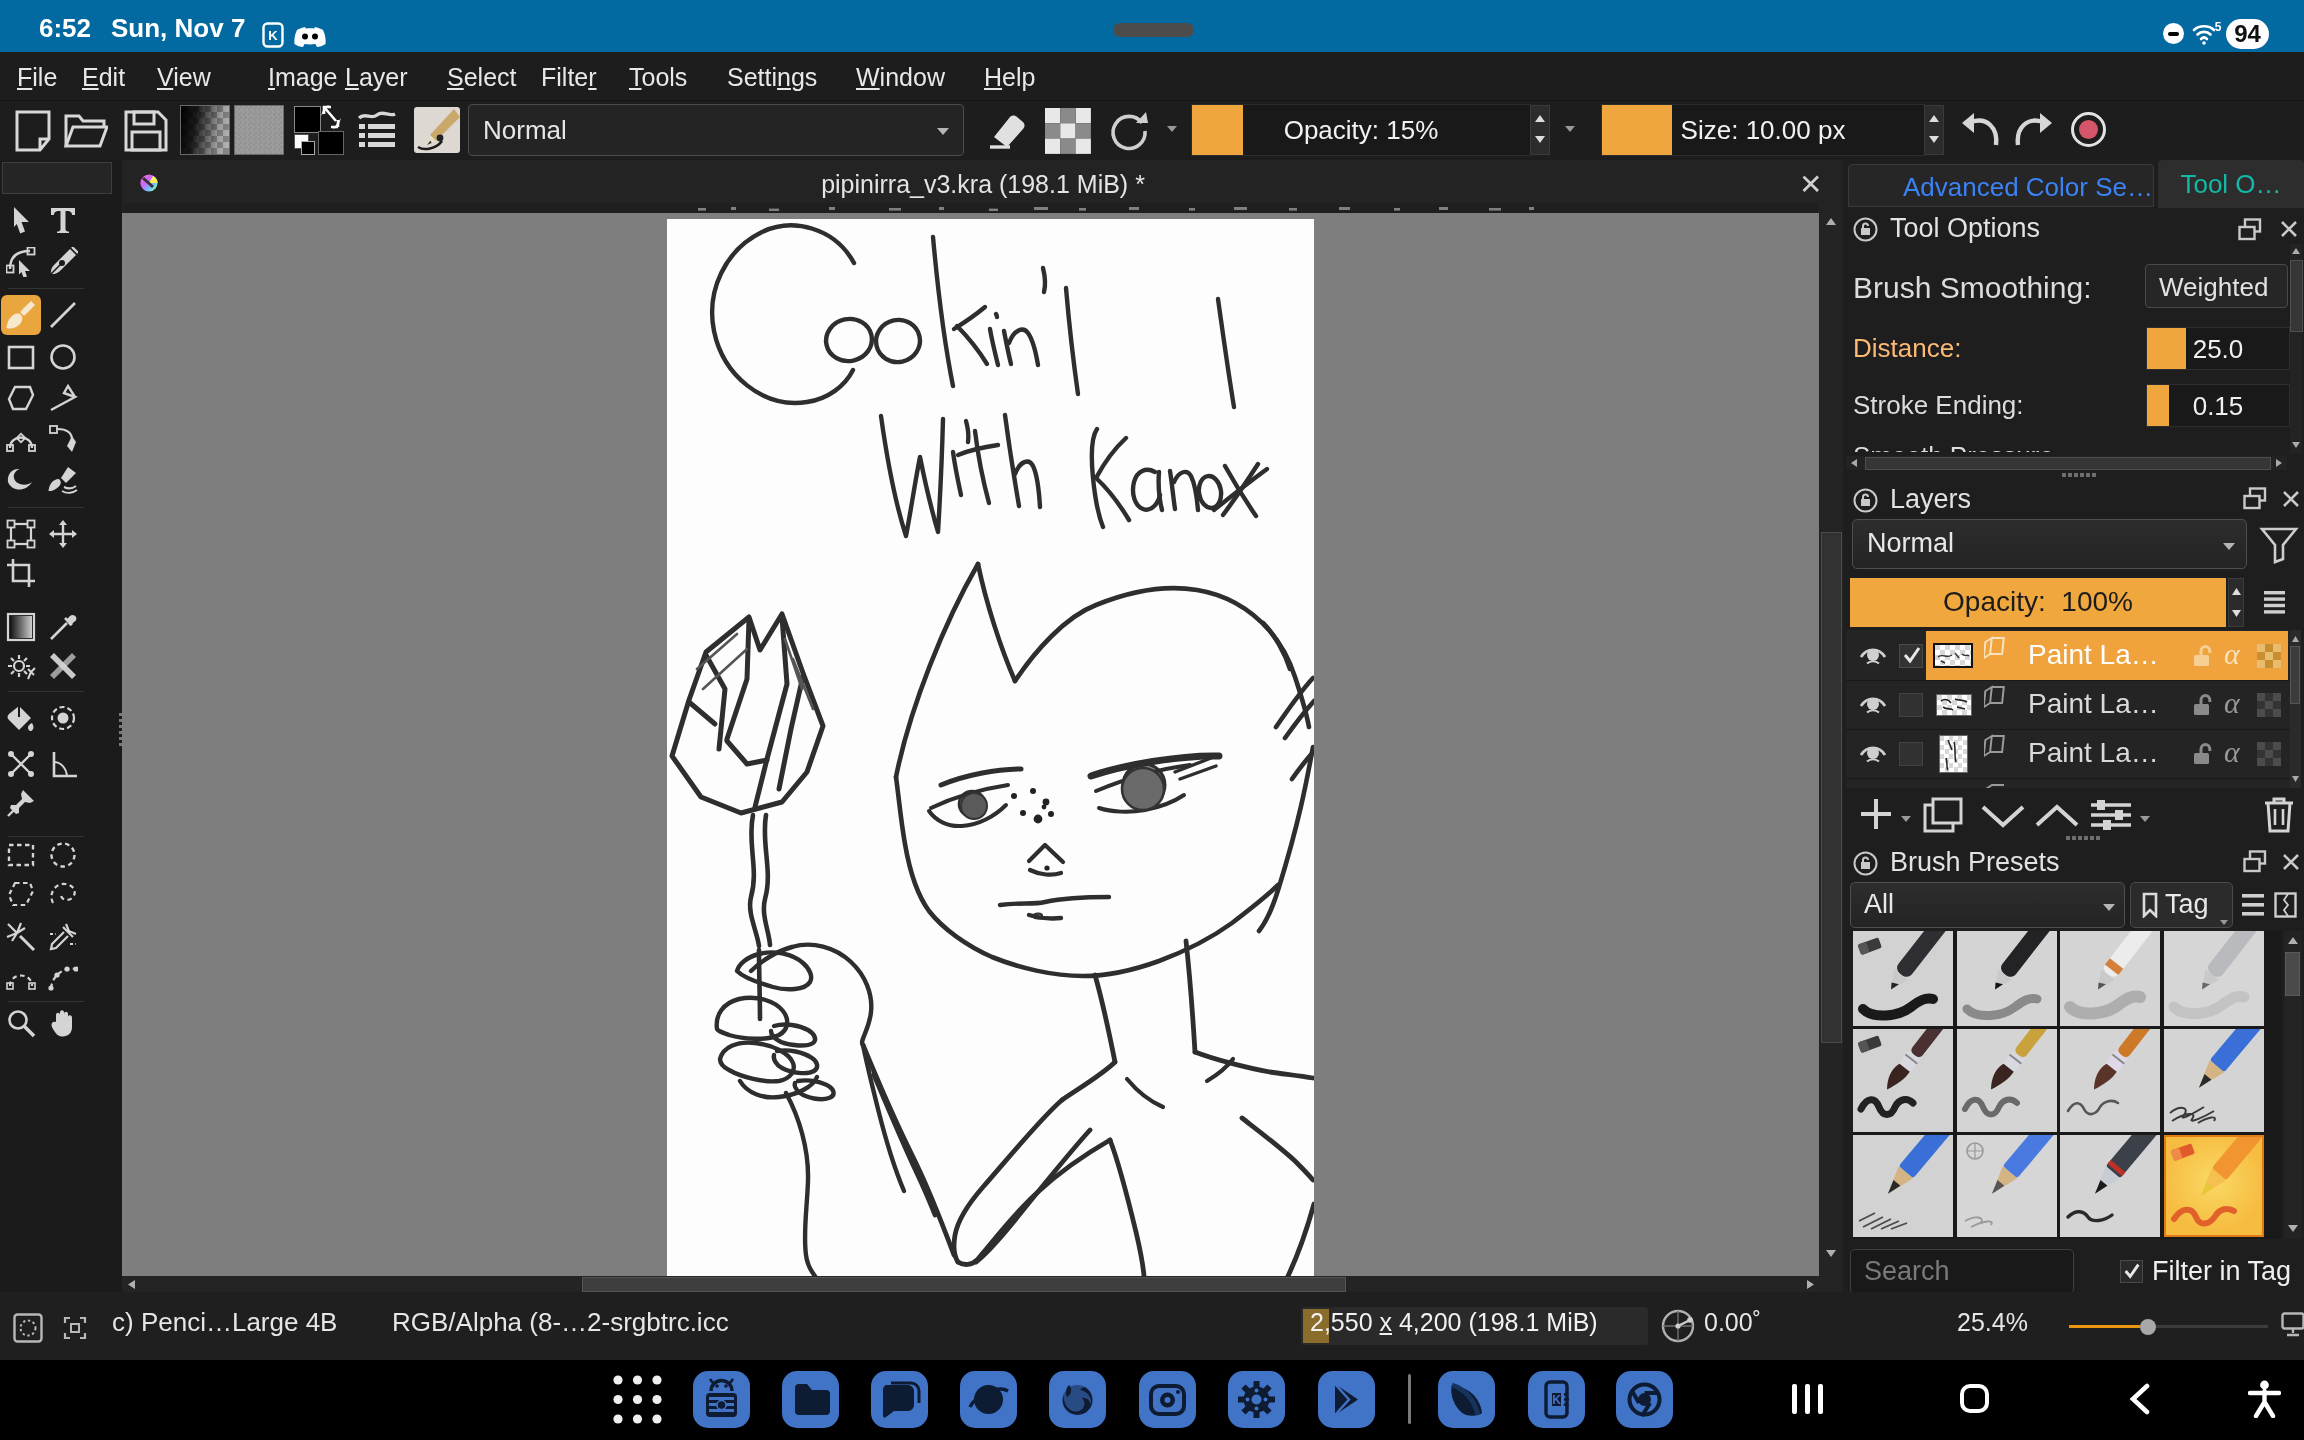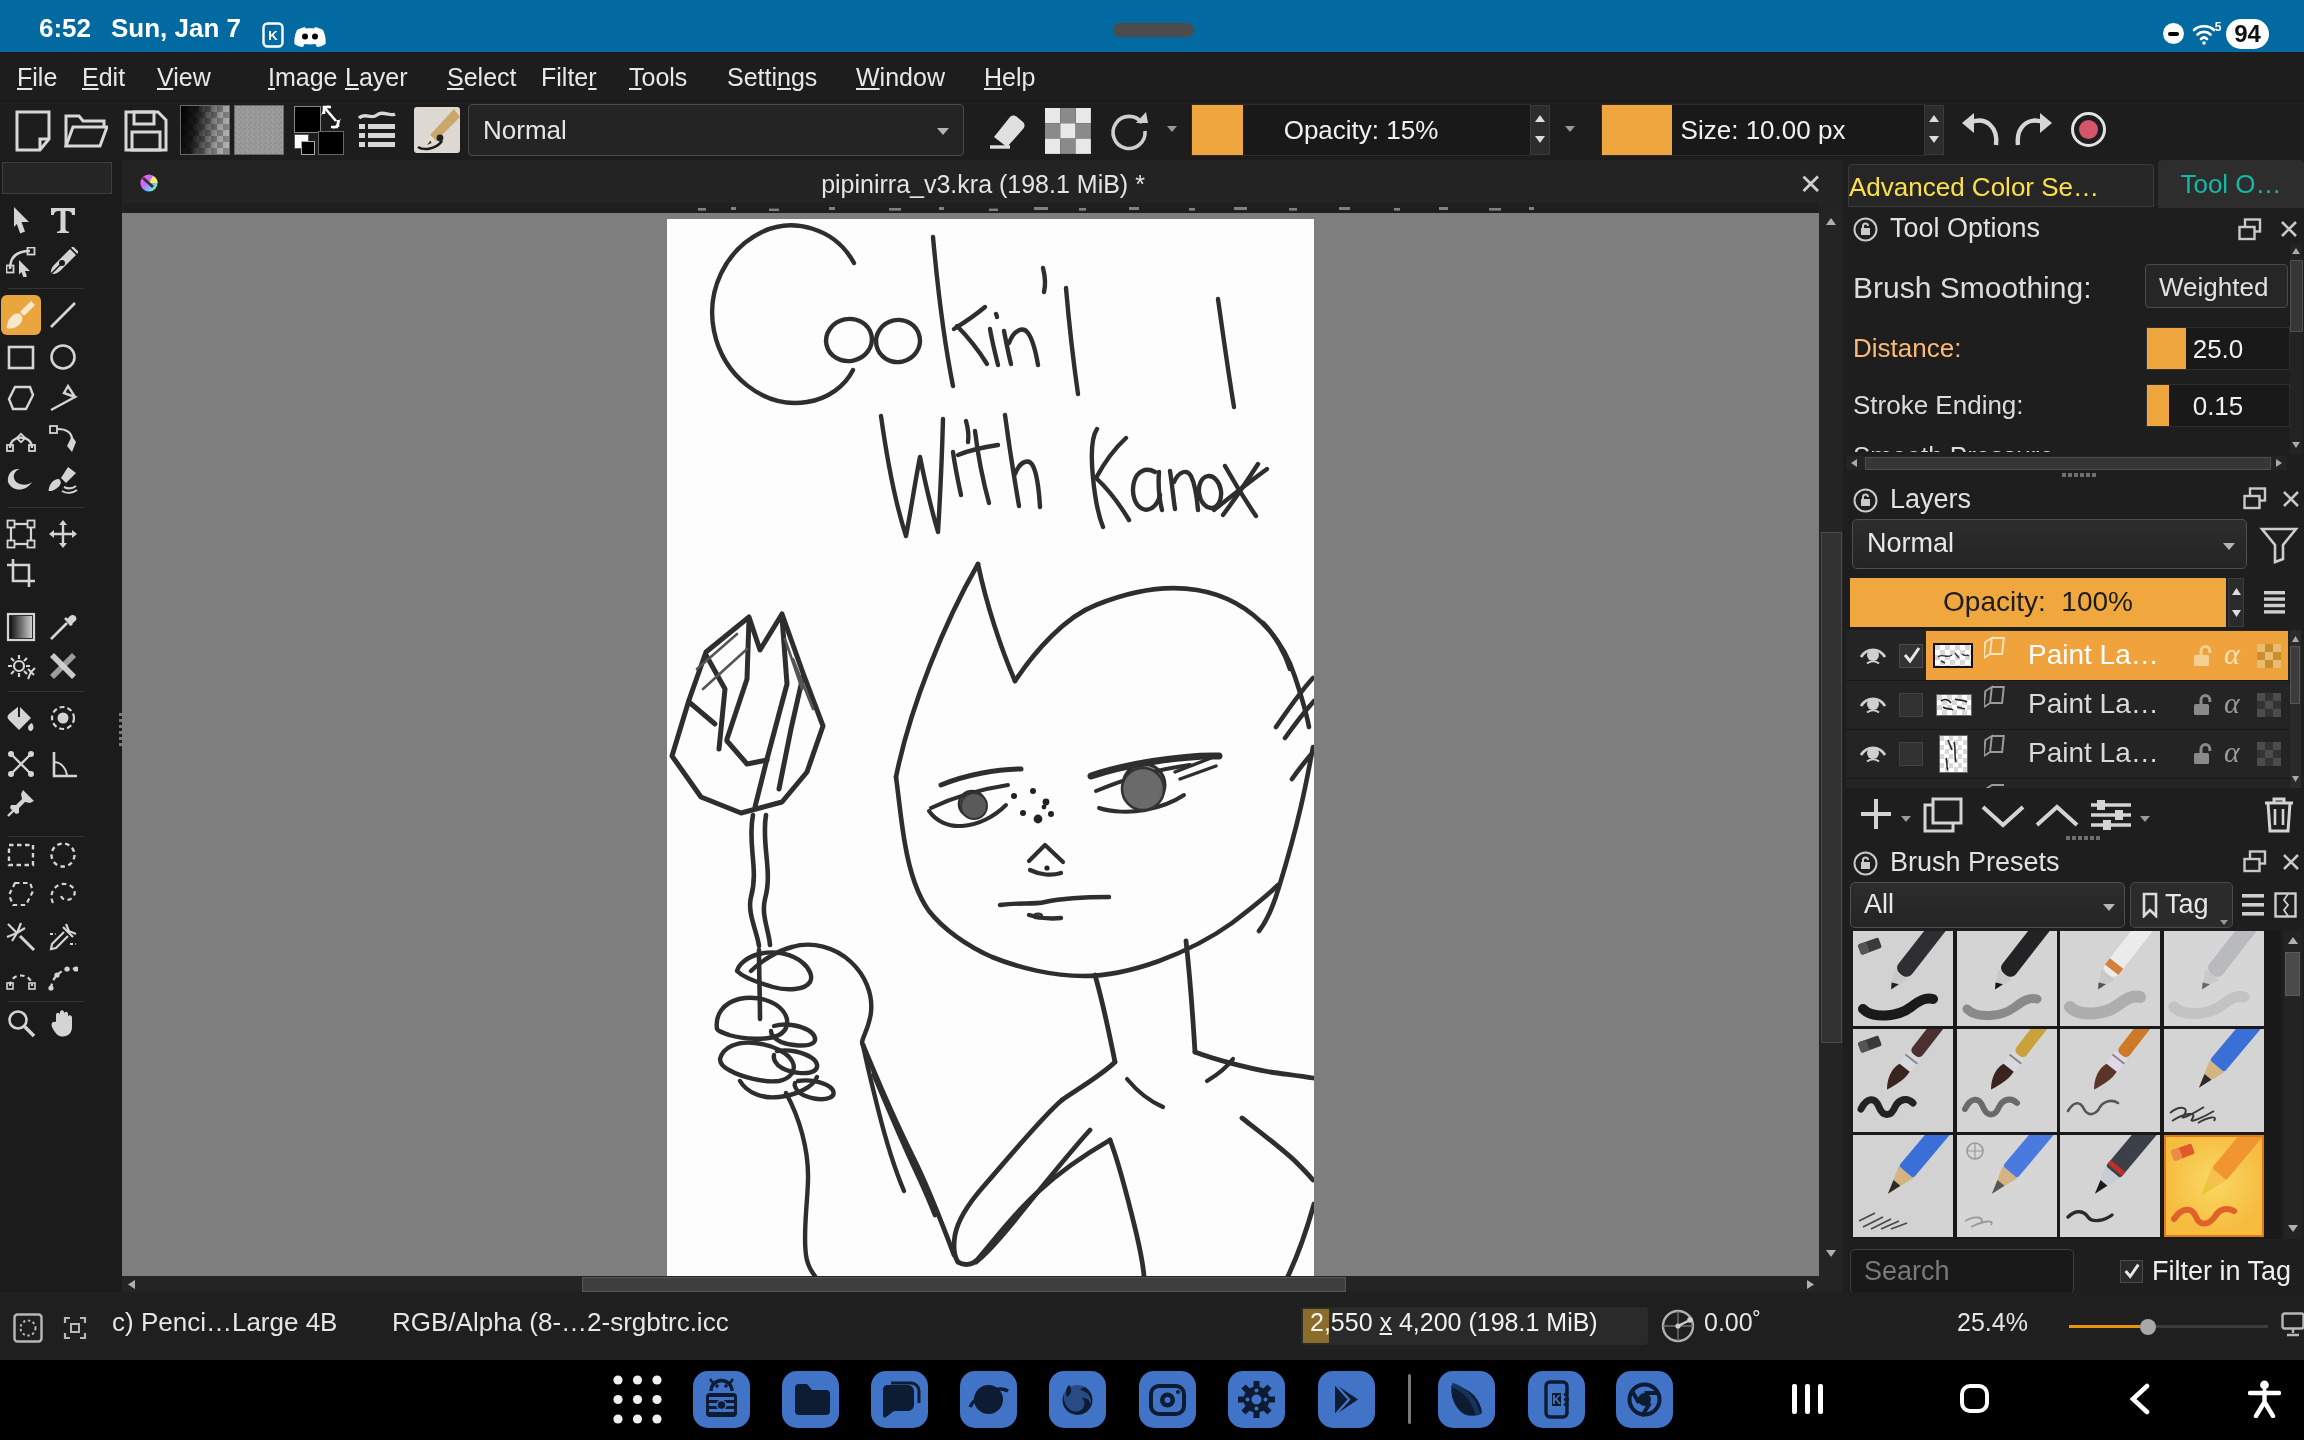--- a/index.html
+++ b/index.html
@@ -6,21 +6,21 @@
 body{width:2304px;height:1440px;background:#000;font-family:"Liberation Sans",sans-serif;position:relative;overflow:hidden;color:#e8e8e8;}
 .abs{position:absolute;}
 .ti{position:absolute;width:30px;height:30px;}
 svg{display:block;}
 </style>
 </head>
 <body>
 
 <div class="abs" style="left:0;top:0;width:2304px;height:52px;background:#0369a1;">
   <div class="abs" style="left:39px;top:13px;font-size:26px;font-weight:bold;color:#fff;">6:52</div>
-  <div class="abs" style="left:111px;top:13px;font-size:26px;font-weight:bold;color:#fff;">Sun, Jan 7</div>
+  <div class="abs" style="left:111px;top:13px;font-size:26px;font-weight:bold;color:#fff;">Sun, Nov 7</div>
 
   <svg class="abs" style="left:262px;top:22px;" width="22" height="26" viewBox="0 0 22 26">
     <rect x="1.5" y="1.5" width="19" height="23" rx="4" fill="none" stroke="#fff" stroke-width="2.4"></rect>
     <text x="11" y="18" font-size="13" font-weight="bold" fill="#fff" text-anchor="middle" font-family="Liberation Sans">K</text>
   </svg>
 
   <svg class="abs" style="left:294px;top:25px;" width="32" height="22" viewBox="0 0 32 22">
     <path d="M11 2 C6 3 3 5 3 5 C0.5 10 0 15 0.5 19 C3 21 7 22 9 22 L10.5 19 C8 18.5 6 17.5 6 17.5 C11 20 21 20 26 17.5 C26 17.5 24 18.5 21.5 19 L23 22 C25 22 29 21 31.5 19 C32 15 31.5 10 29 5 C29 5 26 3 21 2 L20.3 3.6 C17.5 3.1 14.5 3.1 11.7 3.6 Z" fill="#fff"></path>
     <circle cx="11" cy="11.5" r="3" fill="#000"></circle>
       <circle cx="21" cy="11.5" r="3" fill="#000"></circle>
@@ -1017,21 +1017,21 @@
   <svg class="abs" style="left:1684px;top:3px;" width="9" height="11" viewBox="0 0 9 11">
       <polygon points="1,1 1,10 8,5.5" fill="#b0b0b0"></polygon>
     </svg>
 </div>
 
 <div class="abs" style="left:1819px;top:1276px;width:24px;height:16px;background:#242424;"></div>
 
 <div class="abs" id="rightpanel" style="left:1843px;top:160px;width:461px;height:1137px;background:#1e1e1e;">
 
   <div class="abs" style="left:5px;top:4px;width:306px;height:43px;background:#262626;border:1px solid #3a3a3a;border-radius:4px 4px 0 0;box-sizing:border-box;">
-    <div class="abs" style="left:0;top:7px;width:100%;text-align:left;font-size:26px;color:#fde047;">Advanced Color Se…</div>
+    <div class="abs" style="left:0;top:7px;width:100%;text-align:right;font-size:26px;color:#3b82f6;">Advanced Color Se…</div>
   </div>
   <div class="abs" style="left:315px;top:0;width:146px;height:48px;background:#2d2d2d;border-radius:4px 4px 0 0;">
     <div class="abs" style="left:0;top:9px;width:100%;text-align:center;font-size:26px;color:#14b8a6;">Tool O…</div>
   </div>
 
   <svg class="abs" style="left:10px;top:57px;" width="25" height="25" viewBox="0 0 25 25">
     <circle cx="12.5" cy="12.5" r="11" fill="none" stroke="#c9c9c9" stroke-width="2"></circle>
     <rect x="8" y="11" width="9" height="7" fill="#c9c9c9"></rect>
       <path d="M10 11 V9 a2.5 2.5 0 0 1 5 0" fill="none" stroke="#c9c9c9" stroke-width="2"></path>
   </svg>

